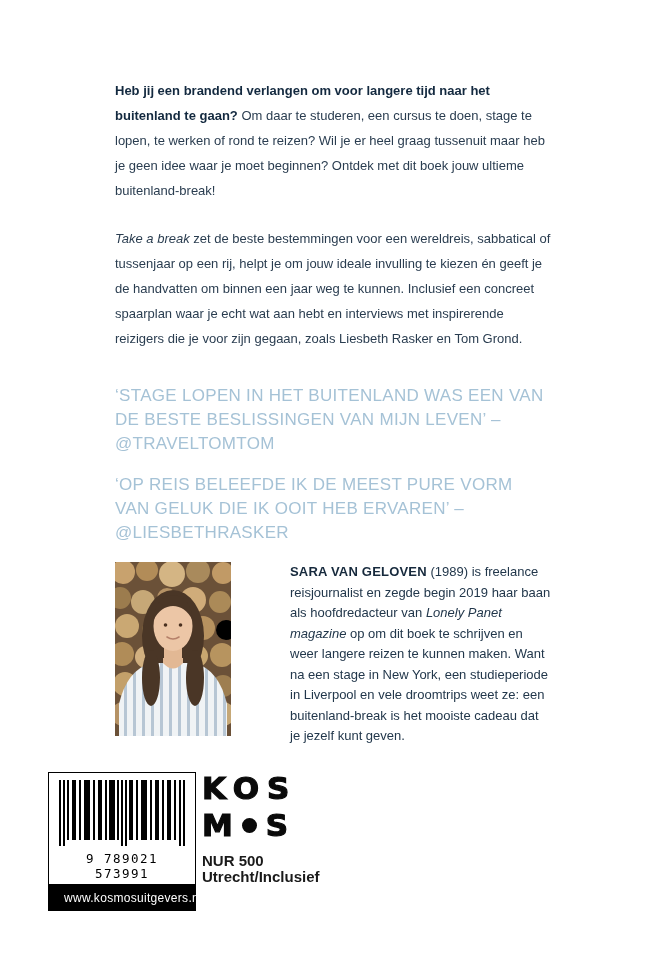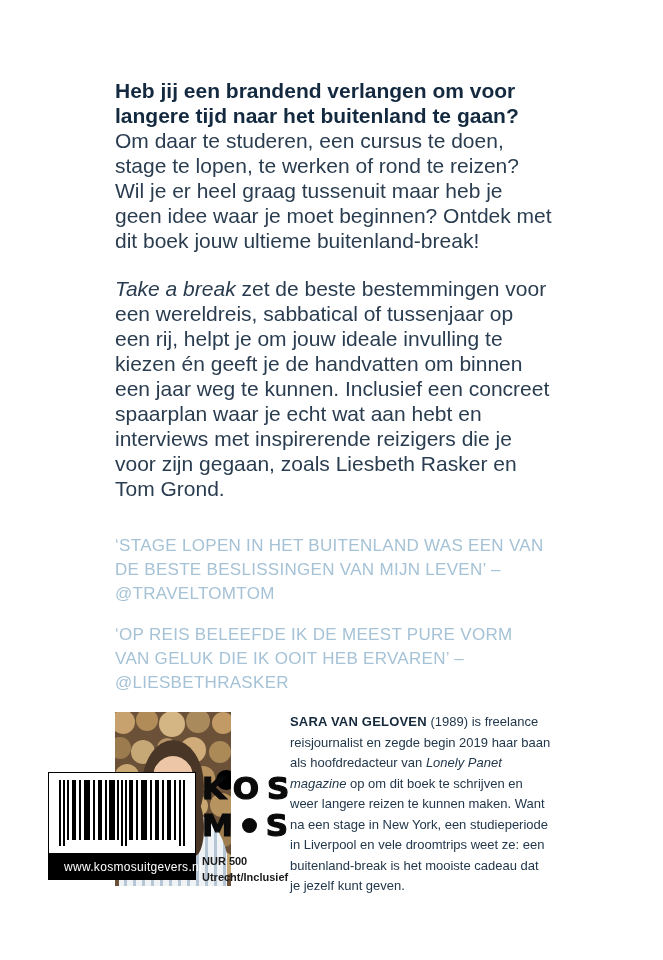--- a/index.html
+++ b/index.html
@@ -4,21 +4,21 @@
 <style>
   * { margin:0; padding:0; box-sizing:border-box; }
   html,body { background:#e9e9e9; }
   .page {
     position:relative; width:663px; height:960px; margin:0 auto;
     background:#ffffff; overflow:hidden;
     font-family:"Liberation Sans", sans-serif;
     color:#223548;
   }
   .text-col { position:absolute; left:115px; top:78px; width:437px; }
-  .para { font-size:21px; line-height:25px; color:#2a3d50; }
+  .para { font-size:13px; line-height:25px; color:#2a3d50; }
   .intro { margin-bottom:23px; }
   .intro .lead { font-weight:bold; color:#13293f; }
   .para2 { margin-bottom:33px; }
   .italic { font-style:italic; }
   .quote {
     color:#a5c2d6; font-size:17px; line-height:24px;
     letter-spacing:0.3px; margin-bottom:17px; font-weight:500;
   }
   .author-row { display:flex; margin-top:12px; }
   .photo { width:116px; height:174px; flex:none; overflow:hidden; }
@@ -29,21 +29,21 @@
   
   .barcode-wrap { position:absolute; left:48px; top:772px; width:148px; }
   .barcode-box { border:1.5px solid #000; background:#fff; padding:7px 6px 3px; }
   .barcode-num { font-size:12.5px; letter-spacing:1.5px; text-align:center; color:#000; margin-top:1px; font-family:"DejaVu Sans Mono", monospace; }
   .site-strip { background:#000; color:#fff; font-size:12px; text-align:center; padding:6px 16px; letter-spacing:0.3px; }
 
   .logo-col { position:absolute; left:202px; top:770px; width:160px; color:#0a0a0a; }
   .kosmos-logo { width:86px; font-family:"DejaVu Sans", sans-serif; font-weight:bold; font-size:31px; line-height:37px; -webkit-text-stroke:1.2px #0a0a0a; }
   .logo-line { display:flex; justify-content:space-between; align-items:center; }
   .logo-dot { width:15px; height:15px; background:#0a0a0a; border-radius:50%; display:inline-block; }
-  .imprint { margin-top:9px; font-size:11px; line-height:16px; font-weight:bold; color:#1a1a1a; }
+  .imprint { margin-top:9px; font-size:15px; line-height:16px; font-weight:bold; color:#1a1a1a; }
 </style>
 </head>
 <body>
 
 <div class="page">
 
   <div class="text-col">
 
     <p class="para intro"><span class="lead">Heb jij een brandend verlangen om voor langere tijd naar het buitenland te gaan?</span><span> Om daar te studeren, een cursus te doen, stage te lopen, te werken of rond te reizen? Wil je er heel graag tussenuit maar heb je geen idee waar je moet beginnen? Ontdek met dit boek jouw ultieme buitenland-break!</span></p>
 
@@ -132,20 +132,21 @@
           <rect x="86" y="0" width="6" height="60"></rect>
             <rect x="95" y="0" width="2" height="60"></rect>
           <rect x="100" y="0" width="4" height="60"></rect>
             <rect x="107" y="0" width="2" height="60"></rect>
           <rect x="112" y="0" width="4" height="60"></rect>
             <rect x="119" y="0" width="2" height="60"></rect>
           <rect x="124" y="0" width="2" height="66"></rect>
             <rect x="128" y="0" width="2" height="66"></rect>
         </g>
       </svg>
+      <div class="barcode-num">9 789021 573991</div>
     </div>
     <div class="site-strip">www.kosmosuitgevers.nl</div>
   </div>
 
   <div class="logo-col">
     <div class="kosmos-logo">
       <div class="logo-line">
         <span style="letter-spacing:8px;">KOS</span>
       </div>
       <div class="logo-line">

